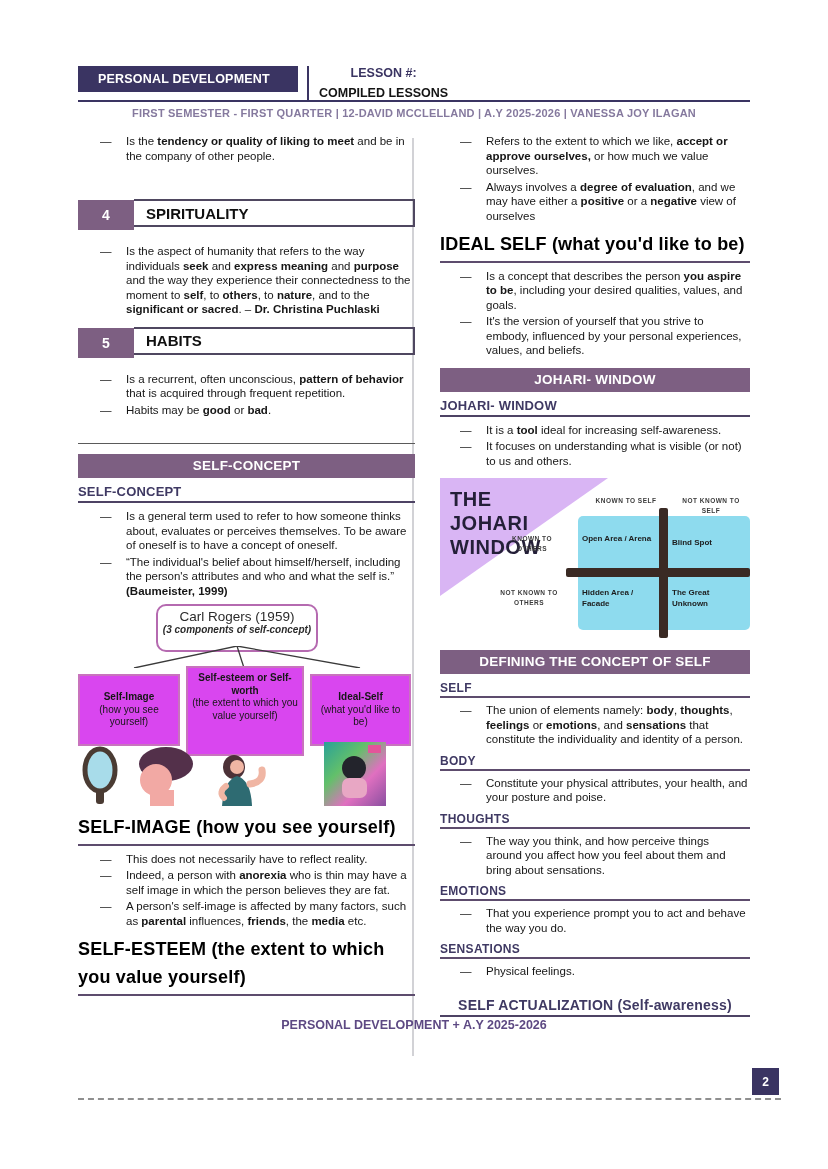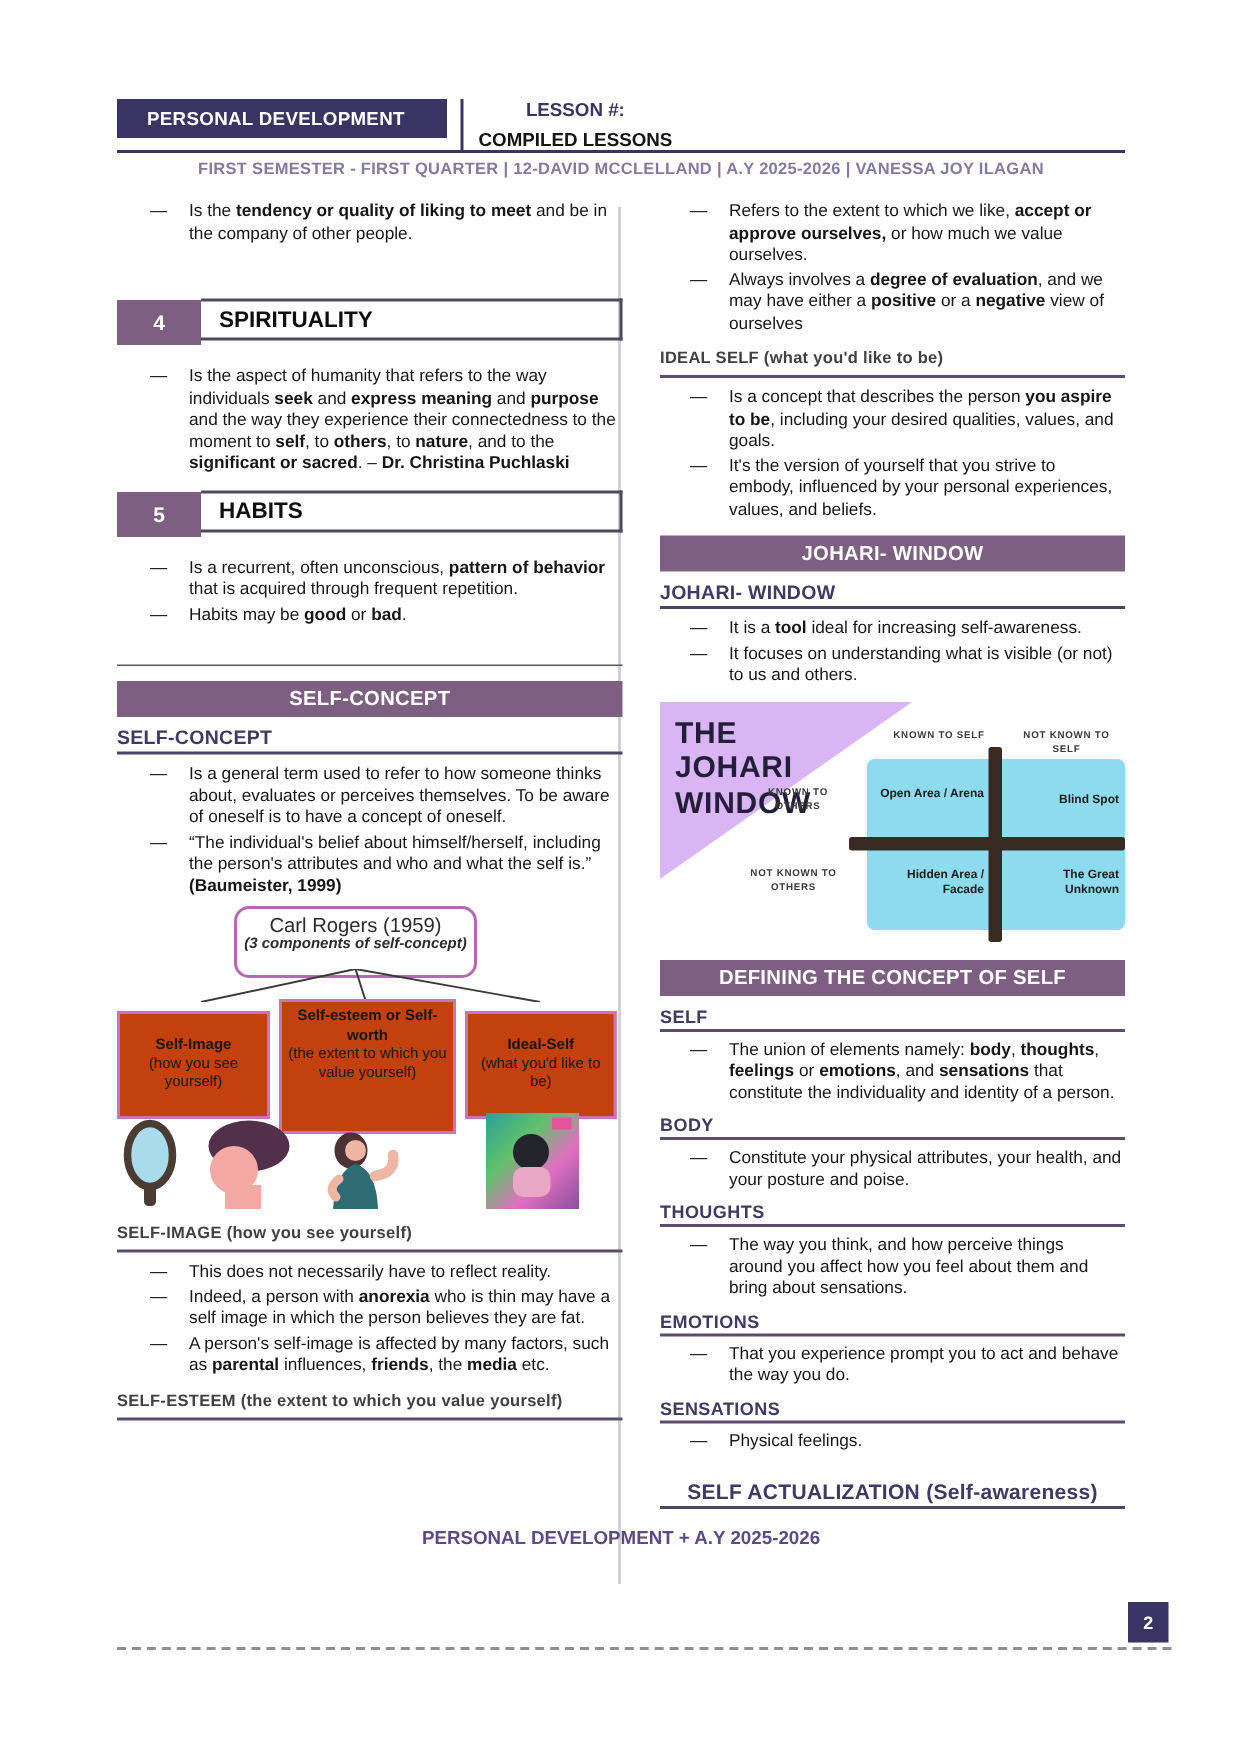--- a/index.html
+++ b/index.html
@@ -31,57 +31,57 @@
   
   .numhead { display:flex; margin:10px 0 14px; }
   .numbox { width:56px; height:30px; background:#7d5f82; color:#fff; font-weight:700; font-size:14px;
             display:flex; align-items:center; justify-content:center; margin-top:1px; }
   .numtitle { flex:1; height:28px; border:2px solid #4f4760; border-left:none; font-weight:700;
               font-size:15px; color:#0f0f0f; display:flex; align-items:center; padding-left:12px; }
   .banner { background:#7d5f82; color:#fff; font-weight:700; text-align:center; font-size:13.5px;
             padding:4px 0 5px; margin:10px 0 6px; letter-spacing:.2px; }
   .h-dark { font-size:13px; font-weight:700; color:#3f3963; border-bottom:2.5px solid #4d4364;
             padding-bottom:2px; margin:6px 0 6px; letter-spacing:.2px; }
-  .h-purple { font-size:11px; font-weight:700; color:#404040; border-bottom:2.5px solid #5d4c6d;
+  .h-purple { font-size:18px; font-weight:700; color:#000000; border-bottom:2.5px solid #5d4c6d;
               padding-bottom:2px; margin:8px 0 6px; line-height:1.55; letter-spacing:.2px; }
   .h-entry { font-size:12px; font-weight:700; color:#3f3963; border-bottom:2px solid #5d4c6d;
              padding-bottom:1px; margin:7px 0 5px; letter-spacing:.3px; }
   .h-final { font-size:14px; font-weight:700; color:#3f3963; border-bottom:2.5px solid #4d4364;
              padding-bottom:2px; margin-top:18px; letter-spacing:.2px;text-align:center; }
   .hr-div { border:none; border-top:1.5px solid #5a5a5a; margin:26px 0 4px; }
   .sp-lg { height:24px; }
   
   .diagram { position:relative; height:202px; margin-top:6px; }
   .rootbox { position:absolute; left:78px; top:0; width:162px; height:48px; border:2px solid #b56ab0;
              border-radius:10px; background:#fff; text-align:center; padding-top:3px; }
   .rootbox .rt { font-size:13.5px; color:#2b2b2b; }
   .rootbox .rs { font-size:10px; font-weight:700; font-style:italic; color:#2b2b2b; }
   .connectors { position:absolute; left:0; top:42px; width:337px; height:22px; }
   .connectors line { stroke:#3a3a3a; stroke-width:1.3; }
-  .cbox { position:absolute; border:2px solid #c873bd; background:#c2410c; text-align:center;
+  .cbox { position:absolute; border:2px solid #c873bd; background:#d946ef; text-align:center;
           font-size:10px; line-height:12.5px; padding:4px 2px; }
   .cbox .ct { font-weight:700; }
   .cbox1 { left:0;   top:70px; width:102px; height:72px; padding-top:15px; }
   .cbox2 { left:108px; top:62px; width:118px; height:90px; }
   .cbox3 { left:232px; top:70px; width:101px; height:72px; padding-top:15px; }
   .illus1 { position:absolute; left:2px;  top:140px; }
   .illus2 { position:absolute; left:128px; top:150px; }
   .illus3 { position:absolute; left:246px; top:138px; }
   
   .johari-fig { position:relative; width:310px; height:168px; margin:4px 0 6px; }
   .jtri { position:absolute; left:0; top:6px; width:0; height:0;
           border-top:118px solid #d9b5f4; border-right:168px solid transparent; }
   .jtitle { position:absolute; left:10px; top:16px; width:100px; font-size:20px; font-weight:800;
             color:#241f38; line-height:1.18; letter-spacing:.5px; }
   .jlab { position:absolute; font-size:6.5px; font-weight:700; color:#3b3b3b; letter-spacing:.5px;
           text-align:center; line-height:1.5; }
   .jquad-bg { position:absolute; left:138px; top:44px; width:172px; height:114px; background:#8edbee; border-radius:5px; }
   .jbar-v { position:absolute; left:219px; top:36px; width:9px; height:130px; background:#3a2a24; border-radius:2px; }
   .jbar-h { position:absolute; left:126px; top:96px; width:184px; height:9px; background:#3a2a24; border-radius:2px; }
-  .jq { position:absolute; font-size:8px; font-weight:700; color:#1c1c1c; text-align:right; line-height:1.3; }
+  .jq { position:absolute; font-size:8px; font-weight:700; color:#1c1c1c; text-align:left; line-height:1.3; }
   
   .footer-text { position:absolute; left:0; top:1018px; width:828px; text-align:center;
                  color:#5d4983; font-weight:700; font-size:12.5px; }
   .page-num { position:absolute; left:752px; top:1068px; width:27px; height:27px; background:#3a3462;
               color:#fff; font-weight:700; font-size:12px; display:flex; align-items:center; justify-content:center; }
   .dashline { position:absolute; left:78px; top:1098px; width:703px; border-top:2px dashed #8f8f8f; }
 </style>
 </head>
 <body>
 

